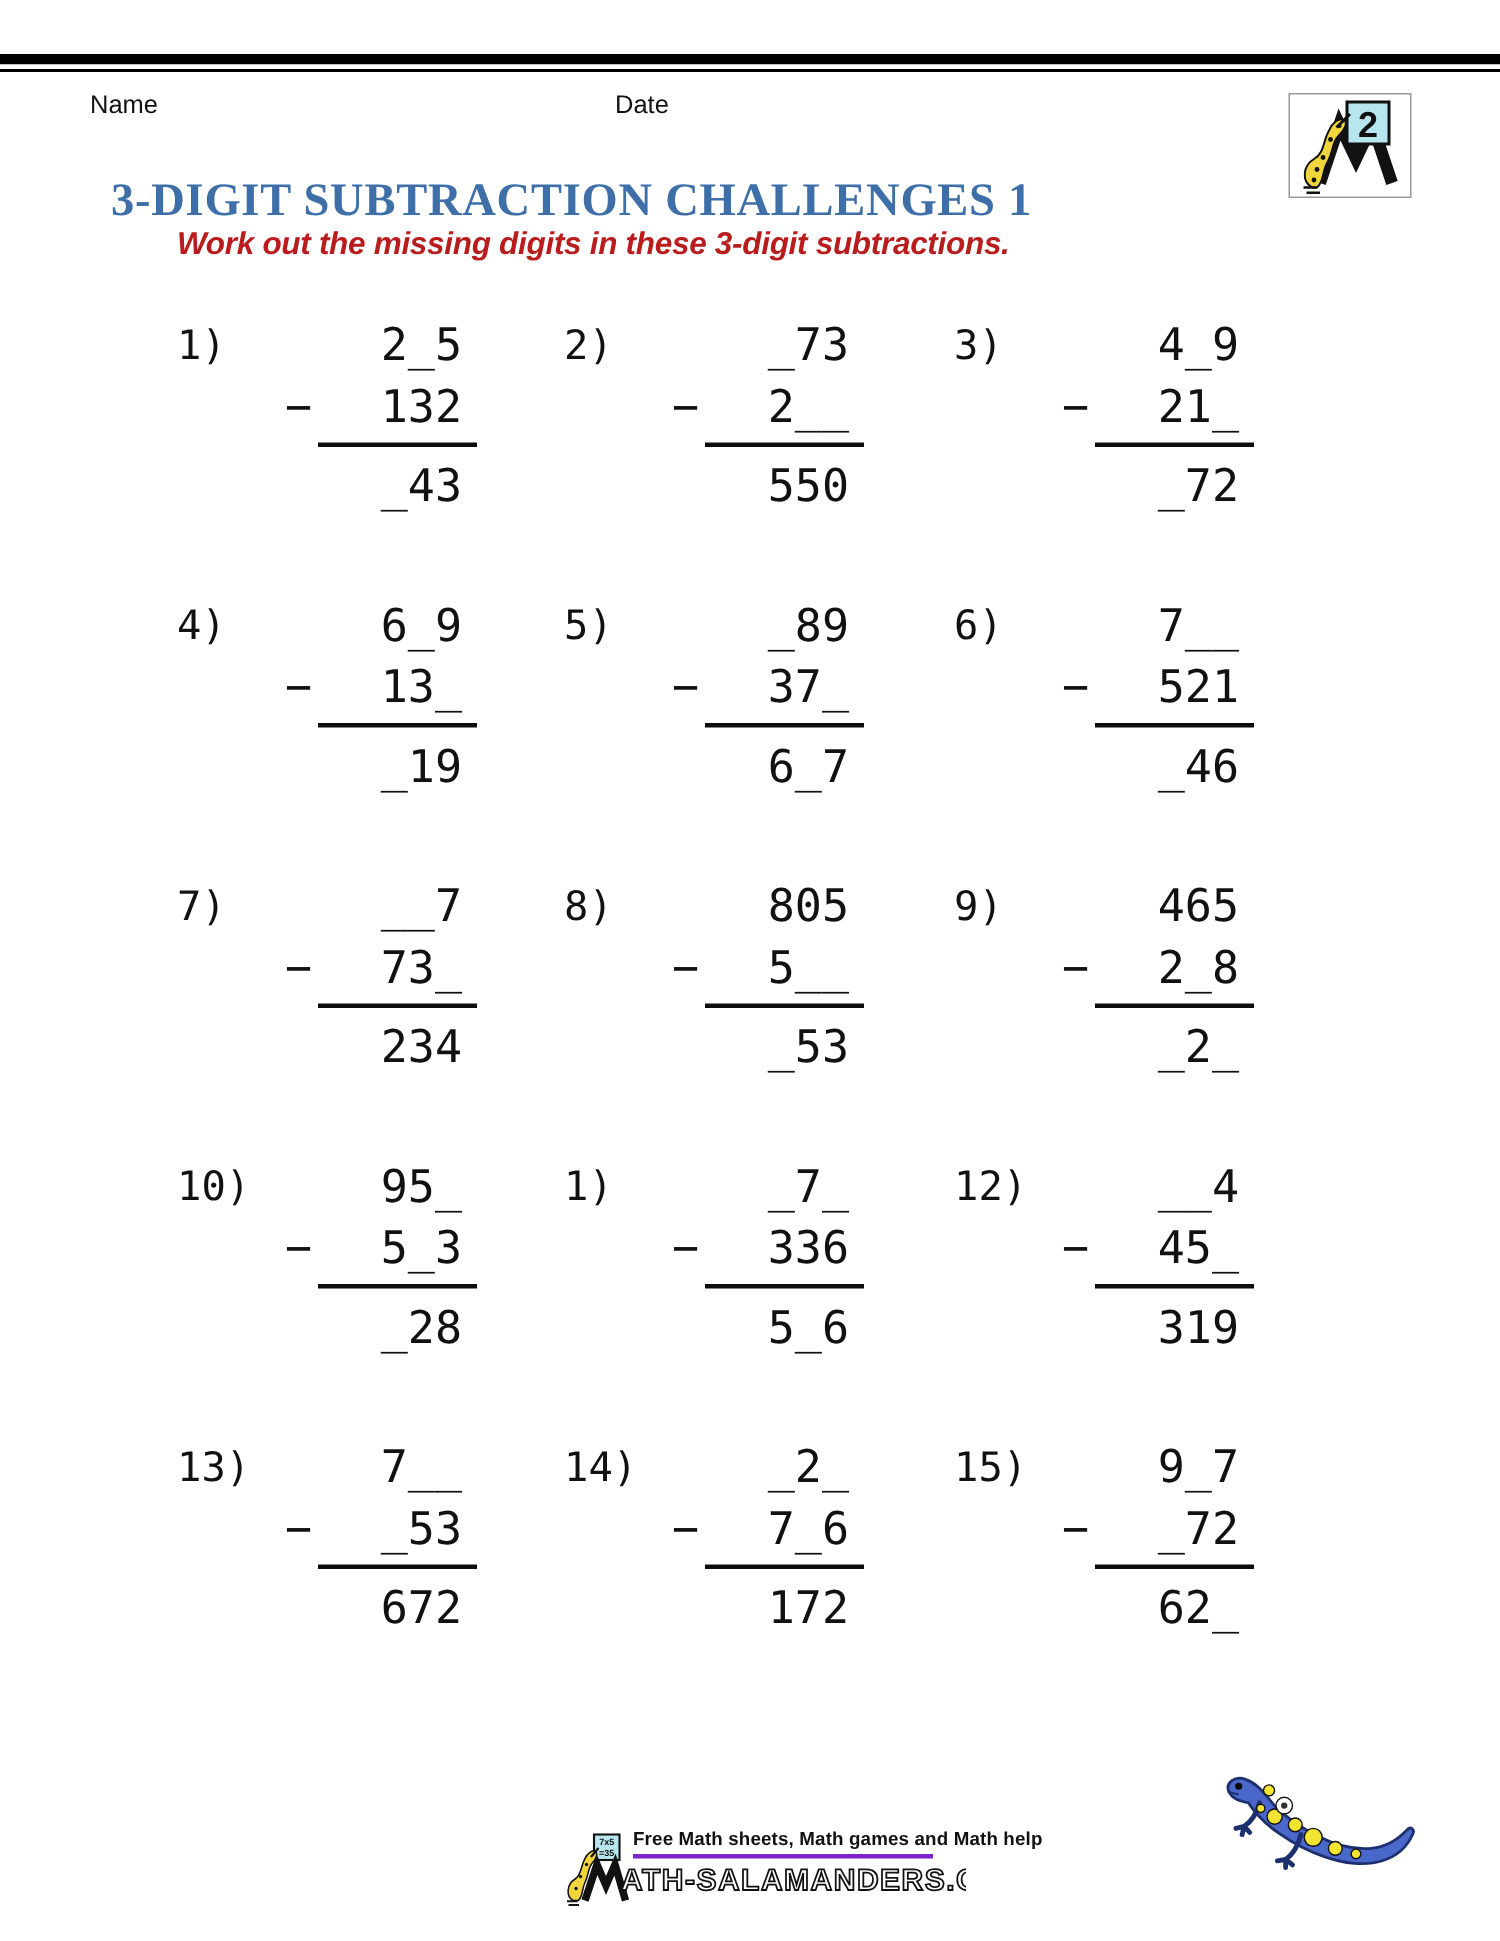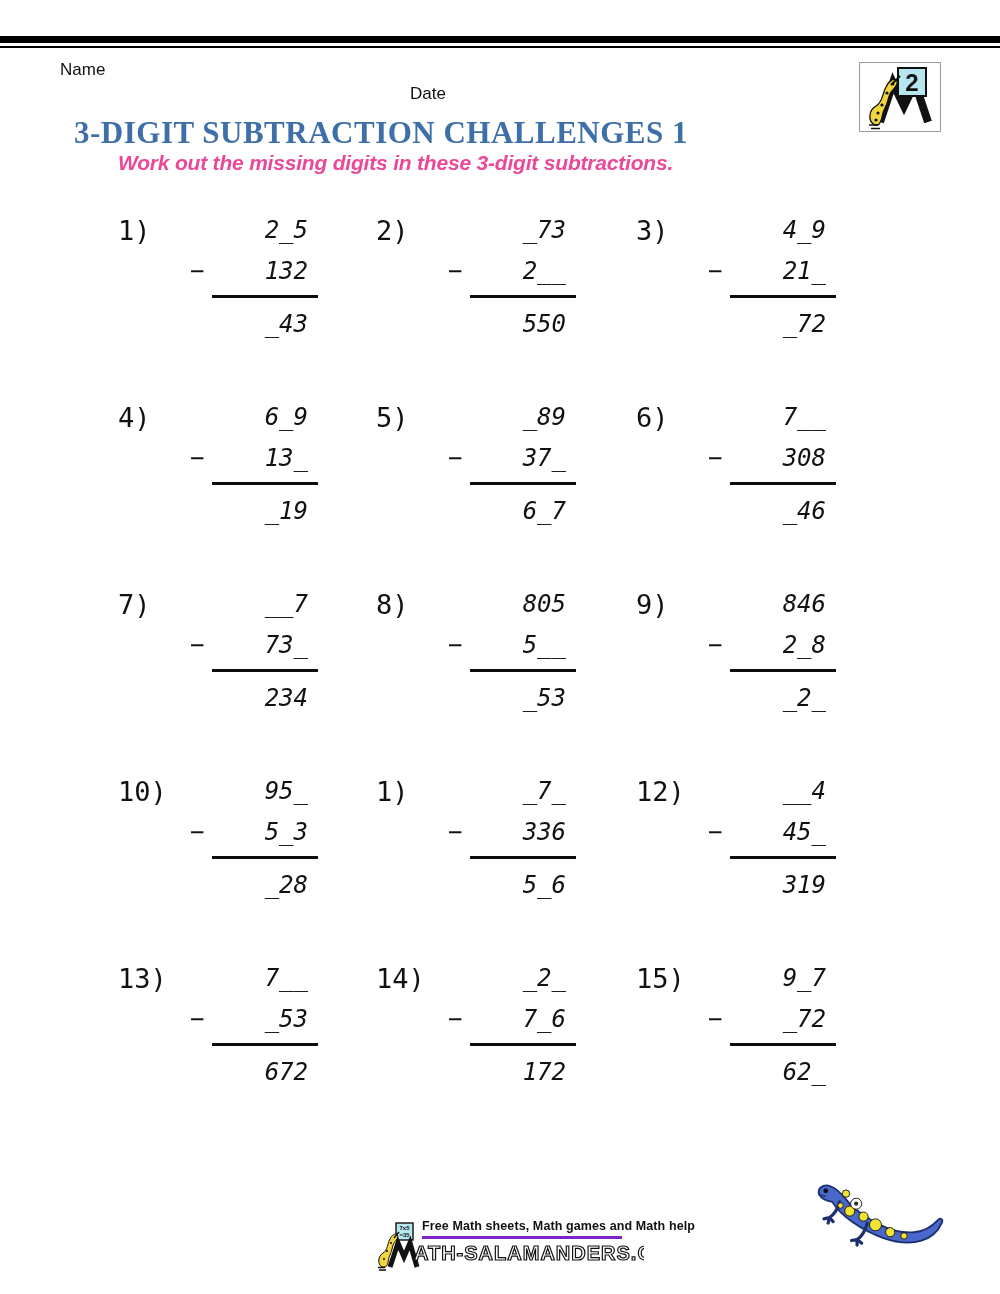--- a/index.html
+++ b/index.html
@@ -14,21 +14,21 @@
 
   
   .top-rule { position:absolute; top:36px; left:0; width:1000px; }
   .top-rule .thick { height:7px; background:#000; }
   .top-rule .gap   { height:3px; background:#fff; }
   .top-rule .thin  { height:2px; background:#000; }
 
   
   .meta-label { position:absolute; top:60px; font-size:17px; color:#111; }
   .meta-name { left:60px; }
-  .meta-date { left:410px;margin-top:24px; }
+  .meta-date { left:410px; }
 
   
   .logo-box {
     position:absolute; top:62px; left:859px;
     width:82px; height:70px;
     border:1px solid #9a9a9a; background:#fff;
     box-sizing:border-box;
   }
   .logo-box svg { width:100%; height:100%; display:block; }
 
@@ -39,21 +39,21 @@
     font-size:31px; font-weight:600;
     letter-spacing:0.5px;
     color:#3E6FA8;
     margin:16px;
   }
   .instruction {
     position:absolute; top:151px; left:0; width:791px;
     text-align:center;
     font-size:21px; font-style:italic; font-weight:bold;
     letter-spacing:-0.2px;
-    color:#ec4899;
+    color:#b91c1c;
     margin:0;
   }
 
   
   .problems {
     position:absolute; top:210px; left:118px;
     display:grid;
     grid-template-columns:258px 260px 264px;
     row-gap:52px;
   }
@@ -61,25 +61,24 @@
   .plabel {
     width:72px;
     font-family:"DejaVu Sans Mono", monospace;
     font-size:27px; line-height:34px;
     padding-top:4px;
     color:#111;
   }
   .work {
     width:118px;
     font-family:"DejaVu Sans Mono", monospace;
-    font-size:24px; line-height:41px;
+    font-size:30px; line-height:41px;
     text-align:right;
     color:#111;
     position:relative;
-    font-style:italic;
   }
   .row-sub { position:relative; }
   .minus-sign { position:absolute; left:0; top:0; }
   .rule-line {
     height:3px; background:#0d0d0d;
     margin:3px -10px 6px 22px;
   }
 
   
   .footer-brand {
@@ -196,21 +195,21 @@
       <div class="rule-line"></div>
       <div class="row-ans">6_7</div>
     </div>
   </div>
 
   <div class="problem">
     <div class="plabel">6)</div>
     <div class="work">
       <div class="row-min">7__</div>
       <div class="row-sub">
-        <span class="minus-sign">−</span><span>308</span>
+        <span class="minus-sign">−</span><span>521</span>
       </div>
       <div class="rule-line"></div>
       <div class="row-ans">_46</div>
     </div>
   </div>
 
   <div class="problem">
     <div class="plabel">7)</div>
     <div class="work">
       <div class="row-min">__7</div>
@@ -230,21 +229,21 @@
         <span class="minus-sign">−</span><span>5__</span>
       </div>
       <div class="rule-line"></div>
       <div class="row-ans">_53</div>
     </div>
   </div>
 
   <div class="problem">
     <div class="plabel">9)</div>
     <div class="work">
-      <div class="row-min">846</div>
+      <div class="row-min">465</div>
       <div class="row-sub">
         <span class="minus-sign">−</span><span>2_8</span>
       </div>
       <div class="rule-line"></div>
       <div class="row-ans">_2_</div>
     </div>
   </div>
 
   <div class="problem">
     <div class="plabel">10)</div>

